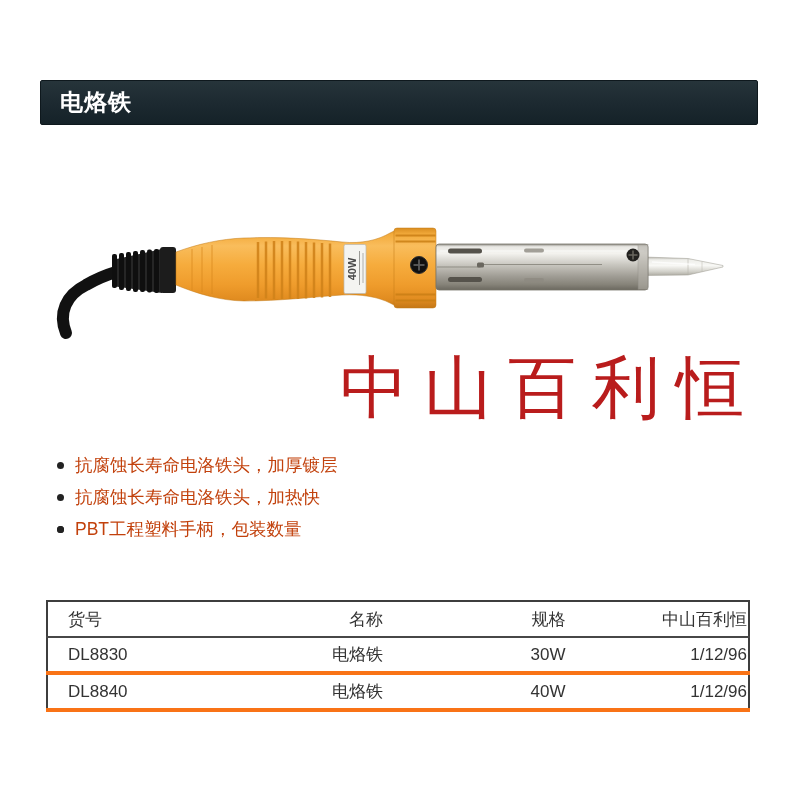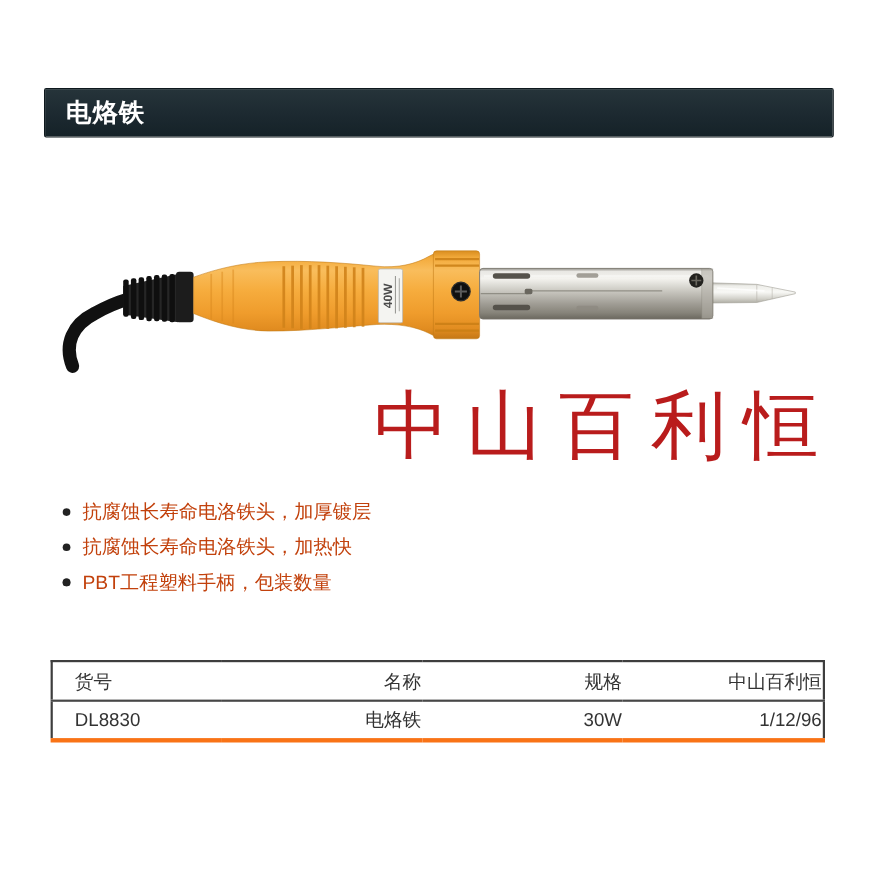--- a/index.html
+++ b/index.html
@@ -207,16 +207,22 @@
         <th>中山百利恒</th>
       </tr>
     </thead>
     <tbody>
       <tr>
         <td>DL8830</td>
         <td>电烙铁</td>
         <td>30W</td>
         <td>1/12/96</td>
       </tr>
+      <tr>
+        <td>DL8840</td>
+        <td>电烙铁</td>
+        <td>40W</td>
+        <td>1/12/96</td>
+      </tr>
     </tbody>
   </table>
 
 </div>
 
 </body></html>

